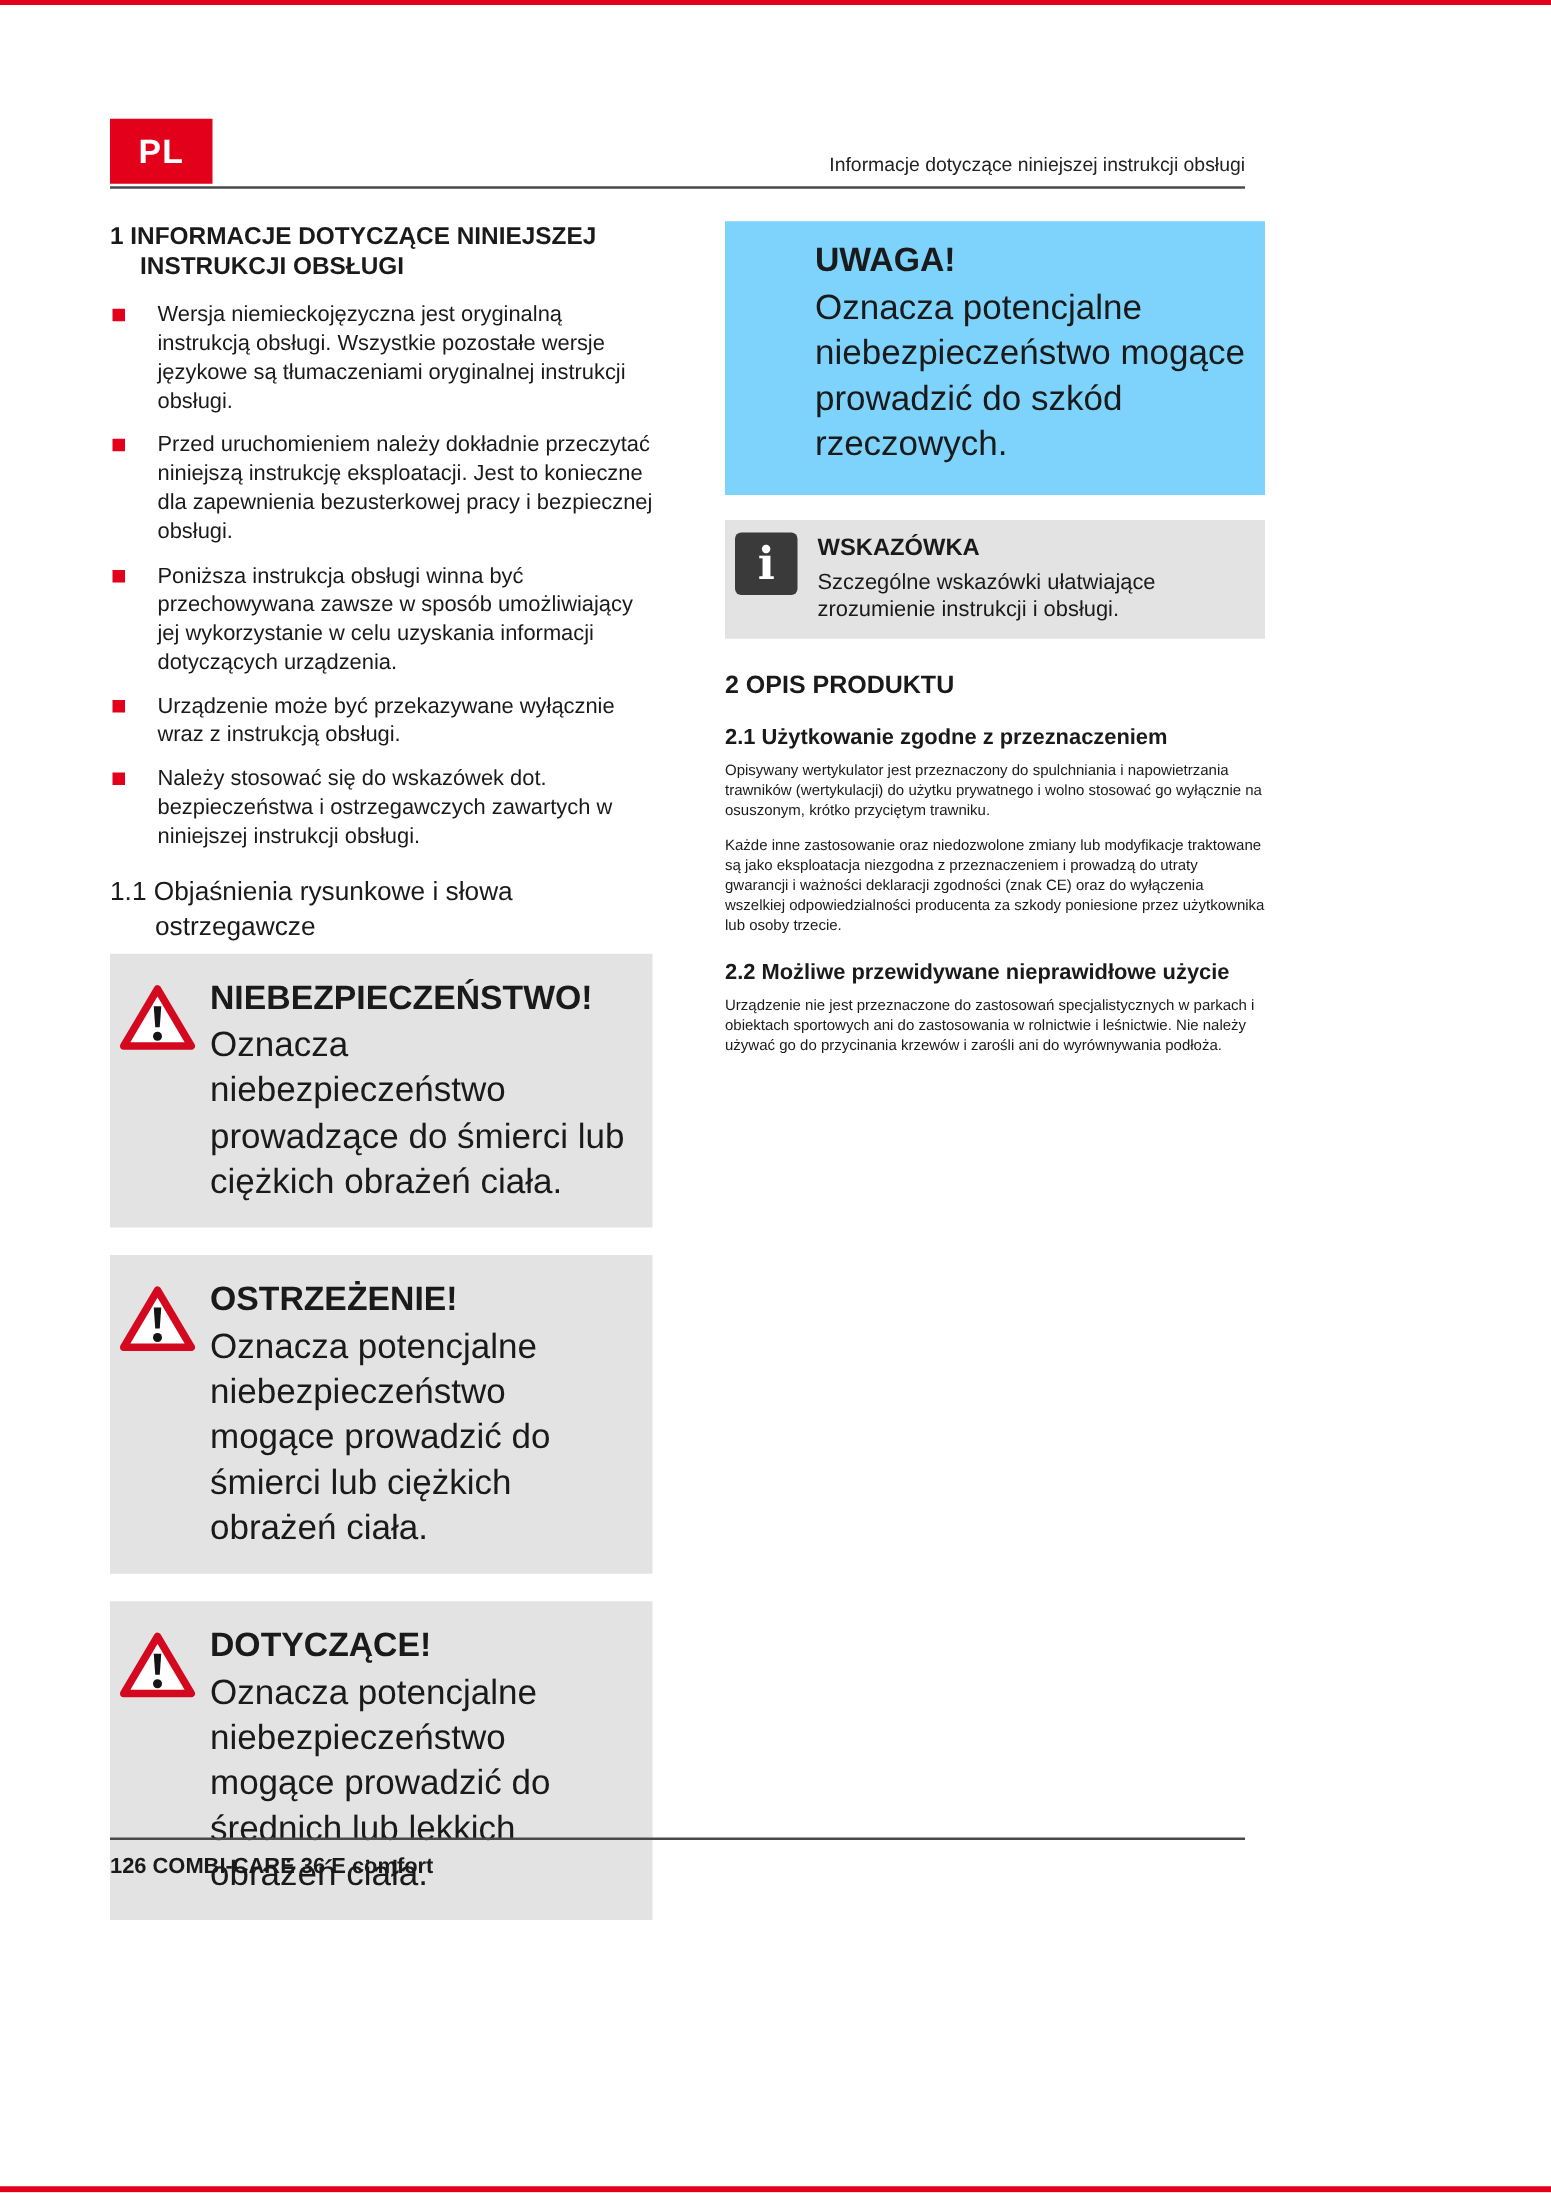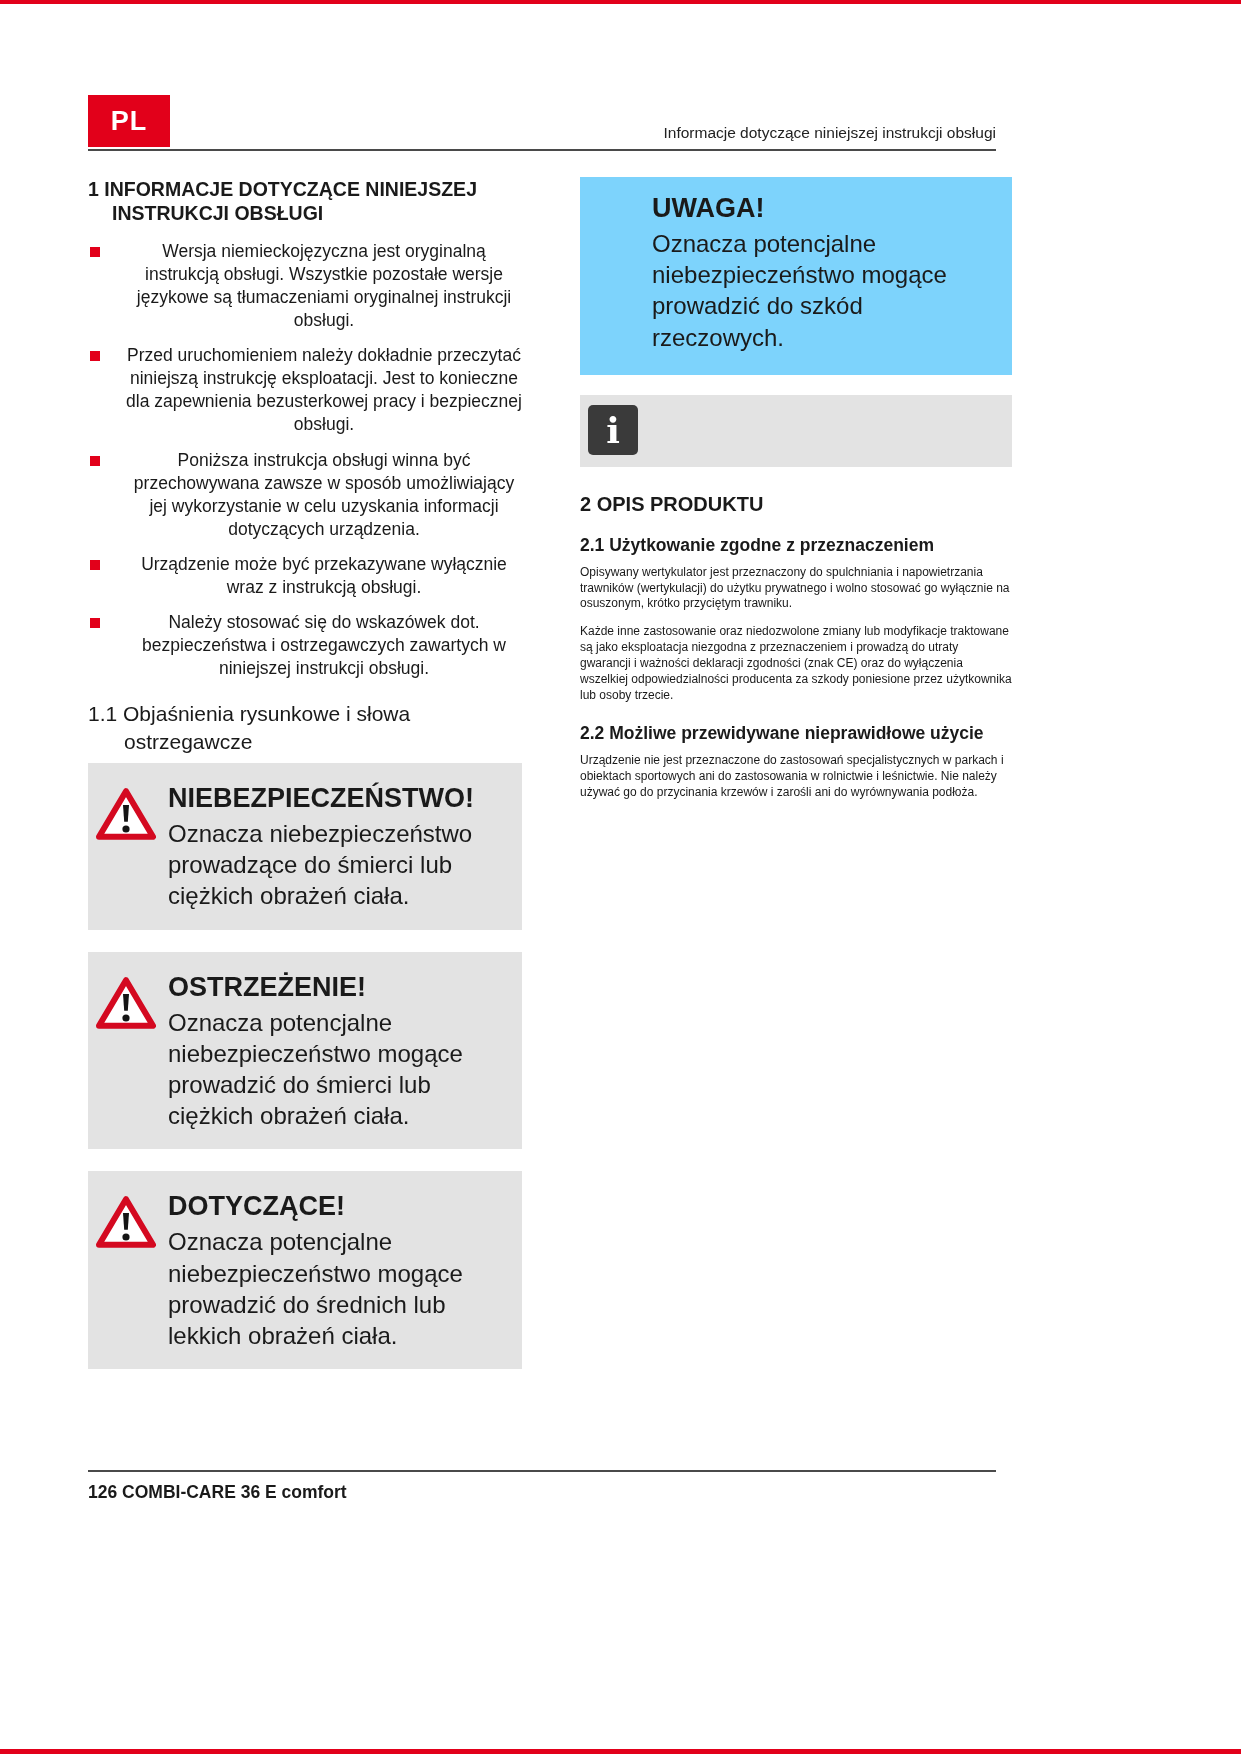--- a/index.html
+++ b/index.html
@@ -42,33 +42,33 @@
     padding-left:36px;text-indent:-36px;
   }
   .para{font-size:12px;line-height:1.33;margin:0 0 12px 0;}
 
   
   .bullets{list-style:none;margin:0;padding:0;}
   .bullets li{display:flex;margin:0 0 12px 0;}
   .bullet-square{
     flex:0 0 10px;width:10px;height:10px;background:#e2001a;margin:7px 26px 0 2px;
   }
-  .bullet-text{font-size:17.5px;line-height:1.32;text-align:center;}
+  .bullet-text{font-size:17.5px;line-height:1.32;}
 
   
   .warnbox{
     background:#e3e3e3;
     display:grid;grid-template-columns:72px 1fr;
     padding:20px 12px 18px 8px;
     margin:0 0 22px 0;
     box-sizing:border-box;
   }
   .warnbox .iconcell{padding-top:4px;}
   .warntitle{font-size:27px;font-weight:bold;line-height:1.15;margin-bottom:4px;}
-  .warntext{font-size:24px;line-height:1.3;}
+  .warntext{font-size:28px;line-height:1.3;}
 
   .uwaga-box{
     background:#7dd3fc;
     padding:16px 12px 22px 72px;
     margin:0 0 20px 0;
     box-sizing:border-box;
   }
 
   
   .notebox{
@@ -186,20 +186,24 @@
 
         <section class="uwaga-box">
           <div class="warntitle">UWAGA!</div>
           <div class="warntext">Oznacza potencjalne niebezpieczeństwo mogące prowadzić do szkód rzeczowych.</div>
         </section>
 
         <section class="notebox">
           <span>
             <span class="info-icon">i</span>
           </span>
+          <div>
+            <div class="notetitle">WSKAZÓWKA</div>
+            <div class="notetext">Szczególne wskazówki ułatwiające zrozumienie instrukcji i obsługi.</div>
+          </div>
         </section>
 
         <h1 class="h1-right">2 OPIS PRODUKTU</h1>
 
         <h2 class="h2-right">2.1 Użytkowanie zgodne z przeznaczeniem</h2>
         <p class="para">Opisywany wertykulator jest przeznaczony do spulchniania i napowietrzania trawników (wertykulacji) do użytku prywatnego i wolno stosować go wyłącznie na osuszonym, krótko przyciętym trawniku.</p>
         <p class="para">Każde inne zastosowanie oraz niedozwolone zmiany lub modyfikacje traktowane są jako eksploatacja niezgodna z przeznaczeniem i prowadzą do utraty gwarancji i ważności deklaracji zgodności (znak CE) oraz do wyłączenia wszelkiej odpowiedzialności producenta za szkody poniesione przez użytkownika lub osoby trzecie.</p>
 
         <h2 class="h2-right">2.2 Możliwe przewidywane nieprawidłowe użycie</h2>
         <p class="para">Urządzenie nie jest przeznaczone do zastosowań specjalistycznych w parkach i obiektach sportowych ani do zastosowania w rolnictwie i leśnictwie. Nie należy używać go do przycinania krzewów i zarośli ani do wyrównywania podłoża.</p>

